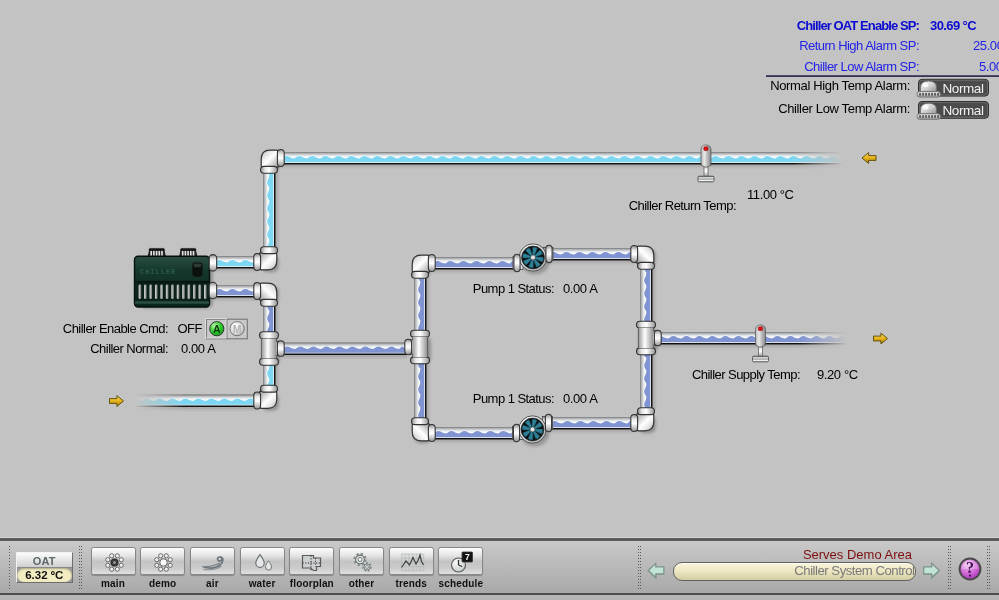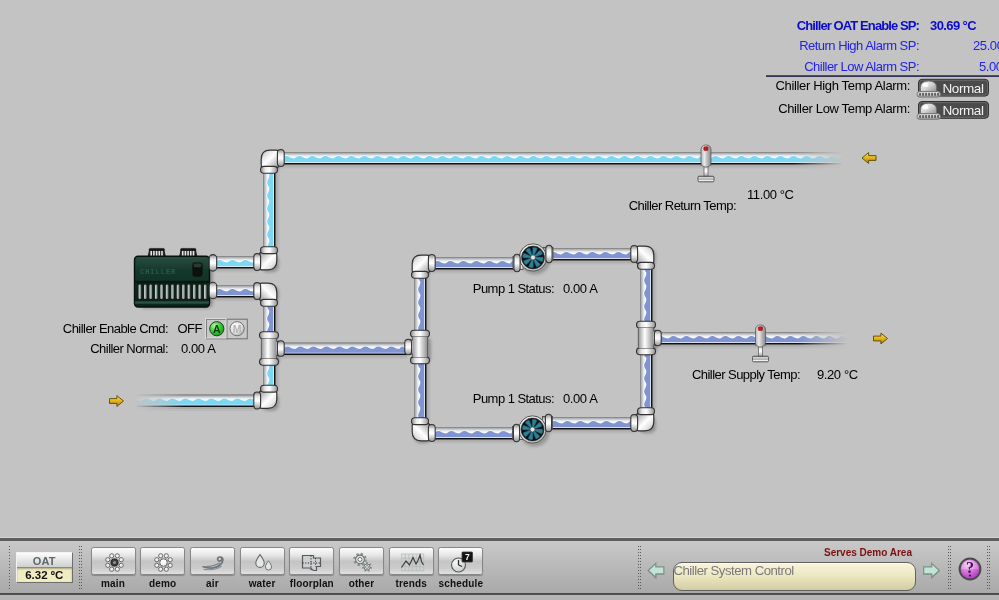--- a/index.html
+++ b/index.html
@@ -24,27 +24,27 @@
   background:linear-gradient(180deg,#fdfdfd,#e6e6e6 28%,#c4c4c4 52%,#cccccc 78%,#e0e0e0);
   box-shadow:0 1px 1px rgba(0,0,0,0.25); overflow:hidden; }
 .blab { position:absolute; top:577.6px; width:65px; text-align:center; font-size:10px;
   font-weight:bold; letter-spacing:0.15px; color:#101010; }
 #oat { position:absolute; left:16px; top:551.5px; width:56.5px; height:31.5px;
   border:1px solid; border-color:#f2f2f2 #6e6e6e #6e6e6e #f2f2f2; background:#9a9a9a; }
 #oat .top { height:15.5px; background:linear-gradient(180deg,#fcfcfc,#cfcfcf);
   font-size:11px; font-weight:bold; color:#5d686a; text-align:center; line-height:16px; letter-spacing:0.2px;
   border-bottom:1px solid #8a8a8a; }
 #oat .bot { height:14px; background:#f2ecc2; font-size:11.5px; font-weight:bold; color:#101010;
-  text-align:center; line-height:14px; box-shadow:inset 0 1px 2px rgba(0,0,0,0.3); }
-#csc { position:absolute; left:672.5px; top:561.5px; width:243px; height:29px;
+  text-align:center; line-height:14px; box-shadow:inset 0 1px 2px rgba(0,0,0,0.3);border-radius:7px; }
+#csc { position:absolute; left:672.5px; top:561.5px; width:243px; height:19px;
   border:1.5px solid #606060; border-radius:9px;
   background:linear-gradient(180deg,#f8f4dc,#ece6c0 50%,#d2cda2);
-  box-shadow:inset 0 1px 0 #fffef2; font-size:13.2px; color:#7a7a7a; text-align:left; letter-spacing:-0.5px;
+  box-shadow:inset 0 1px 0 #fffef2; font-size:13.2px; color:#7a7a7a; text-align:right; letter-spacing:-0.5px;
   line-height:15.5px; }
-#serves { position:absolute; right:87px; top:547.2px; font-size:10px; font-weight:bold;
+#serves { position:absolute; right:87px; top:547.2px; font-size:13px; font-weight:normal;
   color:#7d0e0e; letter-spacing:0; }
 .nav { position:absolute; top:561px; }
 </style></head>
 <body>
 <svg width="999" height="600" viewBox="0 0 999 600" style="position:absolute;left:0;top:0">
     <defs>
       <filter id="blur2" x="-40%" y="-40%" width="180%" height="180%">
         <feGaussianBlur stdDeviation="1.6"></feGaussianBlur>
       </filter>
 <linearGradient id="metalH" x1="0" y1="0" x2="0" y2="1">
@@ -524,21 +524,21 @@
 <div class="t tr" style="right:831px; top:341.2px">Chiller Normal:</div>
 <div class="t v" style="left:181px; top:341.2px">0.00 A</div>
 <div class="t tr" style="right:199px; top:366.7px">Chiller Supply Temp:</div>
 <div class="t v" style="left:817px; top:366.7px">9.20 °C</div>
 <div class="t tr b1" style="right:80px; top:17.5px">Chiller OAT Enable SP:</div>
 <div class="t vb1" style="left:930px; top:17.5px">30.69 °C</div>
 <div class="t tr b2" style="right:80px; top:38.2px">Return High Alarm SP:</div>
 <div class="t v2" style="left:930px; top:38.2px">25.00 °C</div>
 <div class="t tr b2" style="right:80px; top:59px">Chiller Low Alarm SP:</div>
 <div class="t v2" style="left:936px; top:59px">5.00 °C</div>
-<div class="t tr" style="right:89px; top:78.4px; letter-spacing:-0.35px">Chiller High Temp Alarm:</div>
+<div class="t tr" style="right:89px; top:78.4px; letter-spacing:-0.35px">Normal High Temp Alarm:</div>
 <div class="t tr" style="right:89px; top:100.5px; letter-spacing:-0.35px">Chiller Low Temp Alarm:</div>
 <div id="barline1"></div>
 <div id="barline2"></div>
 <div id="bar"></div>
 <div id="barline3"></div>
 <div id="barbot"></div>
 <div id="oat">
     <div class="top">OAT</div>
     <div class="bot">6.32 ºC</div>
   </div>

